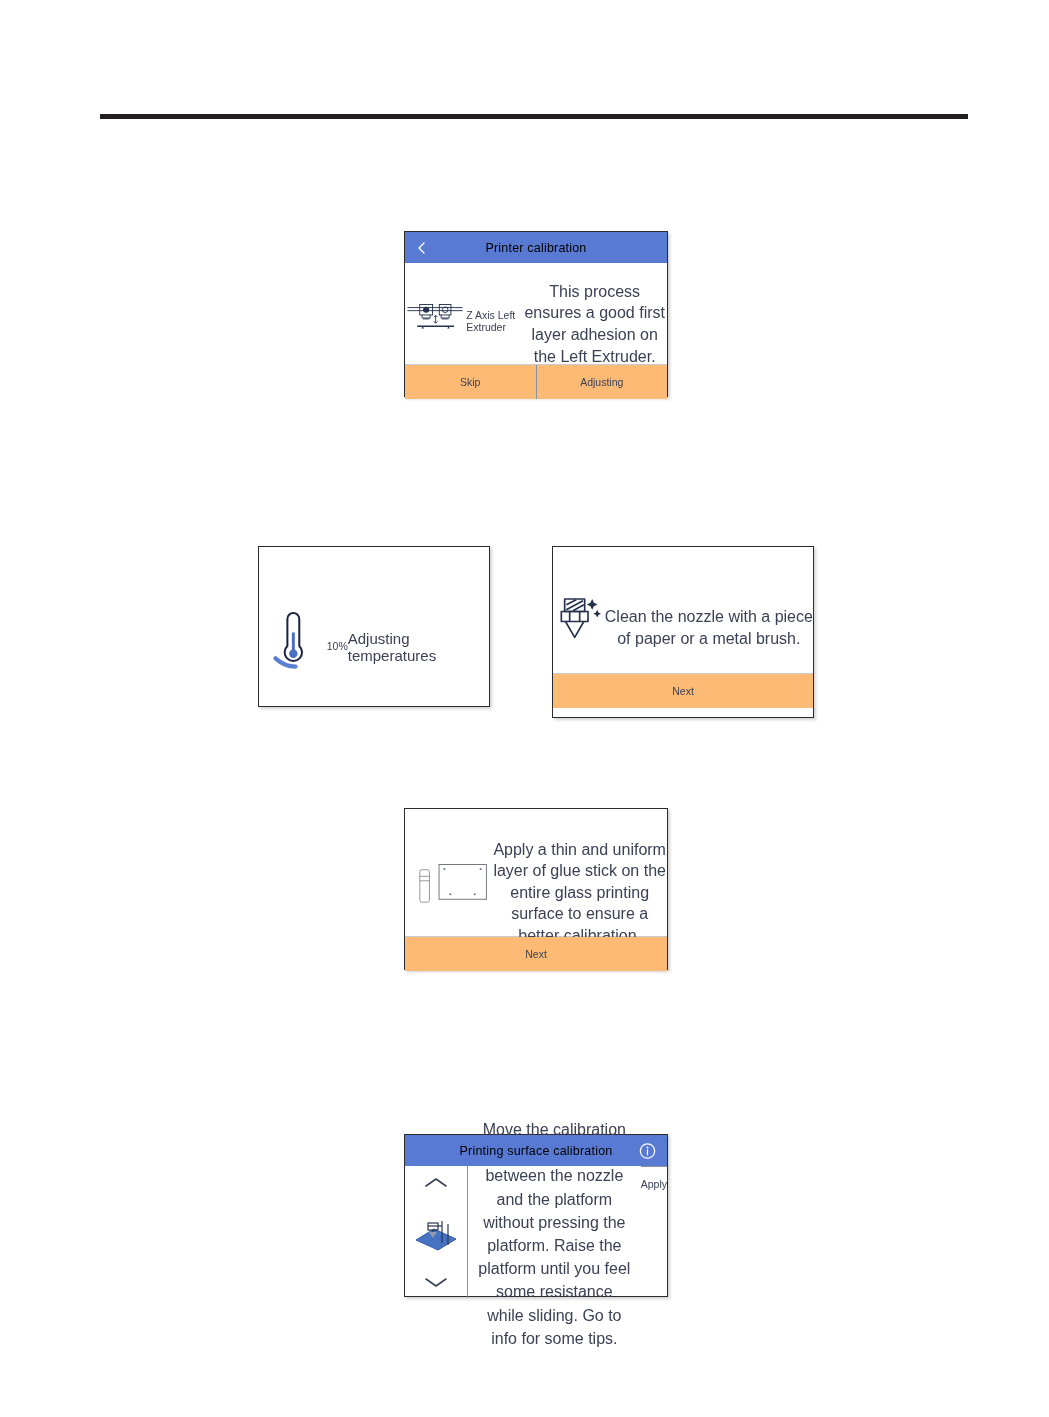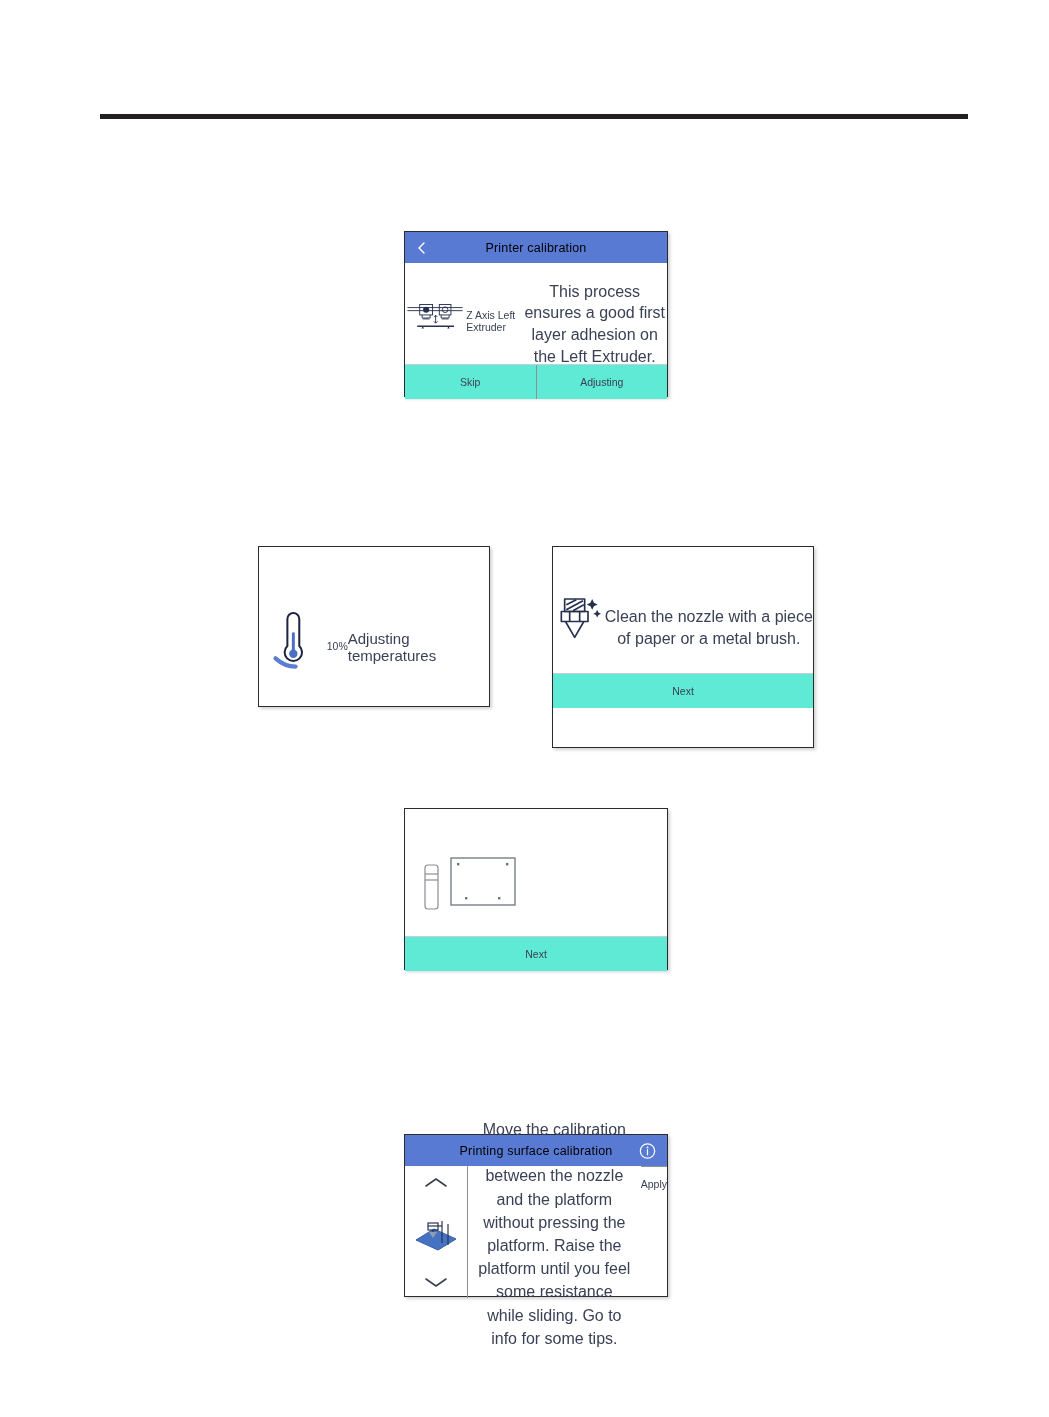--- a/index.html
+++ b/index.html
@@ -88,21 +88,21 @@
     border-top: 1px solid #c9ccd4;
     height: 34px;
   }
   .btn {
     flex: 1;
     display: flex;
     align-items: center;
     justify-content: center;
     font-size: 10.5px;
     color: #3b4155;
-    background: #5eead4;
+    background: #fdba74;
     cursor: pointer;
   }
   .btn + .btn { border-left: 1px solid #8e9199; }
 
   
   #panel-printer-calibration {
     left: 404px; top: 231px; width: 264px; height: 166px;
   }
   #panel-printer-calibration .panel-body {
     height: 101px;
@@ -130,21 +130,21 @@
     font-size: 10.5px;
     margin-top: 12px;
   }
   #panel-adjusting-temperatures .status {
     font-size: 15px;
     margin-top: 14px;
   }
 
   
   #panel-clean-nozzle {
-    left: 552px; top: 546px; width: 262px; height: 202px;
+    left: 552px; top: 546px; width: 262px; height: 172px;
   }
   #panel-clean-nozzle .panel-body {
     height: 126px;
     padding-top: 17px;
   }
   #panel-clean-nozzle .caption { margin-top: 18px; width: 250px; }
 
   
   #panel-glue-stick {
     left: 404px; top: 808px; width: 264px; height: 162px;
@@ -284,20 +284,21 @@
         <rect x="20" y="13" width="13" height="44" rx="3"></rect>
         <line x1="20" y1="22" x2="33" y2="22"></line>
         <line x1="20" y1="28" x2="33" y2="28"></line>
       </g>
       <rect x="46" y="6" width="64" height="47" fill="none" stroke="#6f737c" stroke-width="1.3"></rect>
       <rect x="52" y="11" width="2.4" height="2.4" fill="#6f737c"></rect>
       <rect x="101" y="11" width="2.4" height="2.4" fill="#6f737c"></rect>
       <rect x="60" y="45" width="2.4" height="2.4" fill="#6f737c"></rect>
       <rect x="93" y="45" width="2.4" height="2.4" fill="#6f737c"></rect>
     </svg>
+    <div class="caption">Apply a thin and uniform layer of glue stick on the entire glass printing surface to ensure a better calibration.</div>
   </div>
   <div class="btn-row">
     <div class="btn">Next</div>
   </div>
 </div>
 
 <div class="panel" id="panel-printing-surface">
   <div class="panel-header">
     <span class="title">Printing surface calibration</span>
     <svg class="info-icon" viewBox="0 0 18 18">

